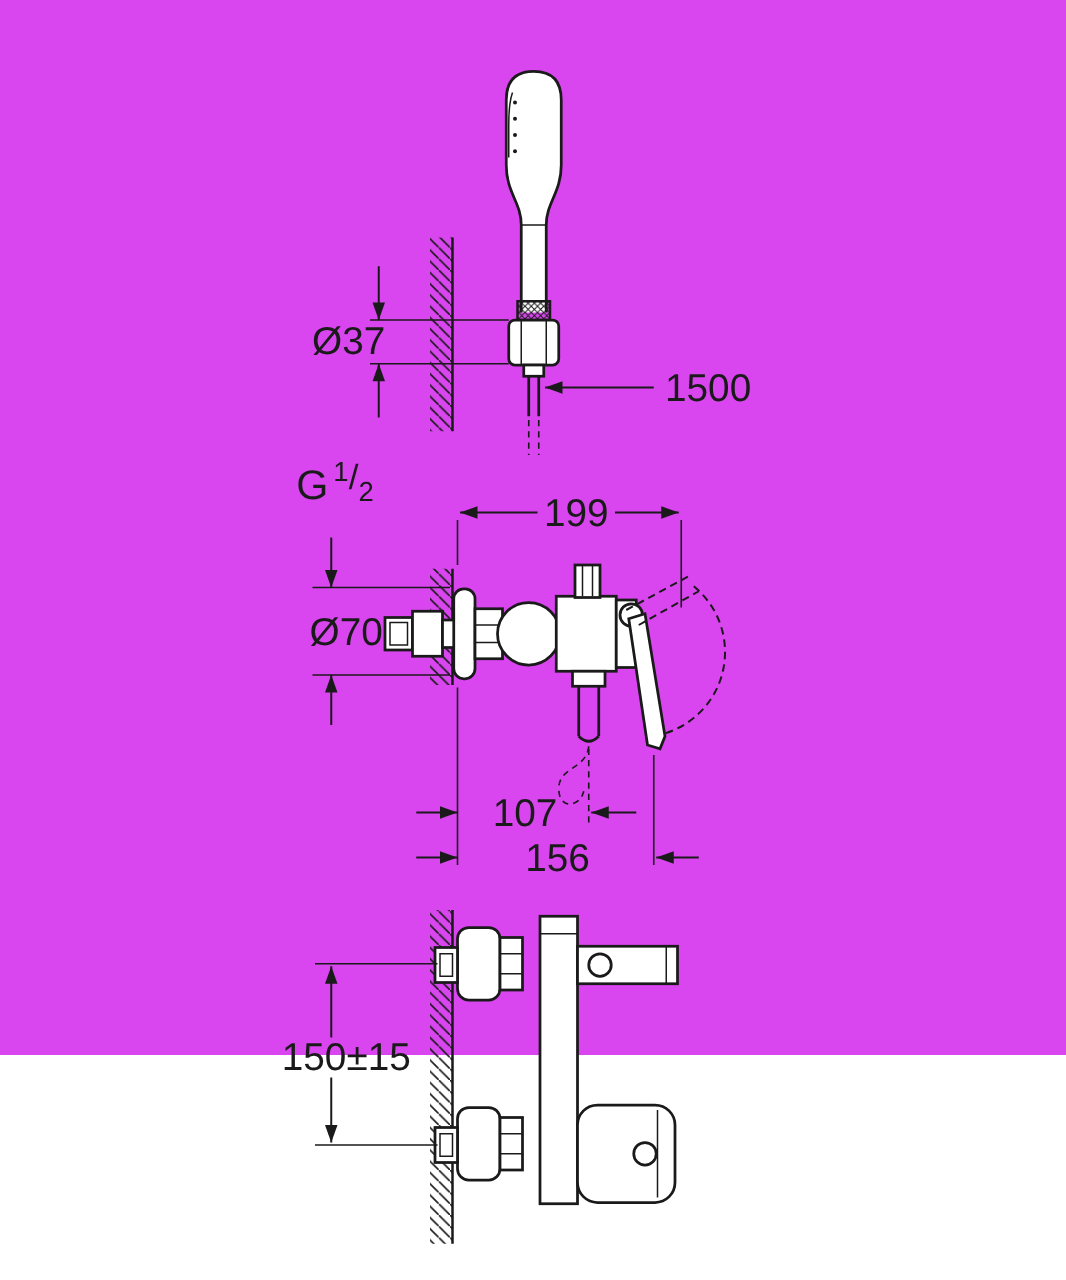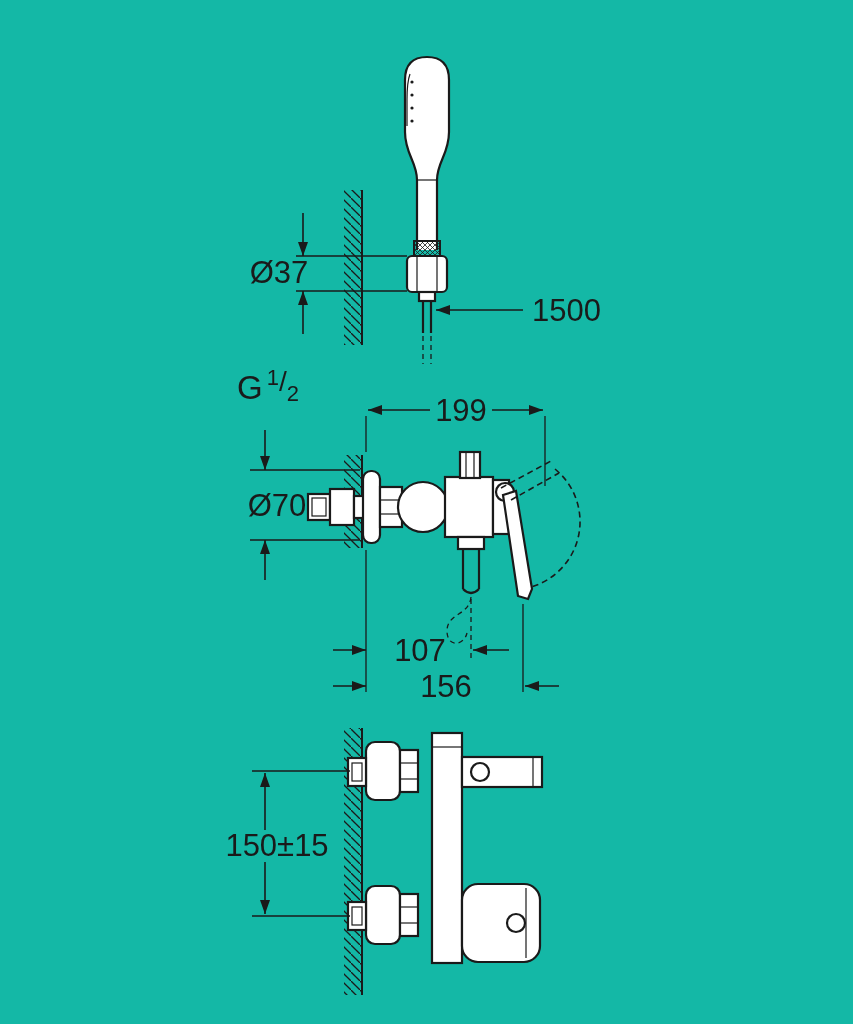--- a/index.html
+++ b/index.html
@@ -7,22 +7,22 @@
     padding: 0;
     background: #ffffff;
     width: 853px;
     height: 1024px;
     overflow: hidden;
     font-family: "Liberation Sans", sans-serif;
   }
   #canvas {
     position: relative;
     width: 853px;
-    height: 1024px;
-    background: #14b8a6;
+    height: 844px;
+    background: #d946ef;
   }
   svg text {
     fill: #1a1a1a;
     font-family: "Liberation Sans", sans-serif;
   }
   .obj   { stroke: #1a1a1a; stroke-width: 2.2; fill: none; }
   .objf  { stroke: #1a1a1a; stroke-width: 2.2; fill: #ffffff; }
   .thin  { stroke: #1a1a1a; stroke-width: 1.2; fill: none; }
   .dim   { stroke: #1a1a1a; stroke-width: 1.6; fill: none; }
   .ext   { stroke: #1a1a1a; stroke-width: 1.3; fill: none; }

